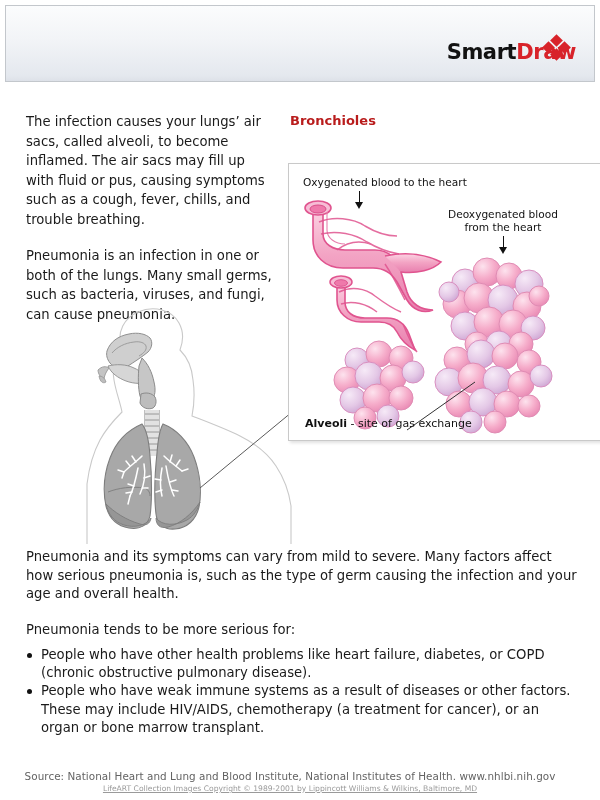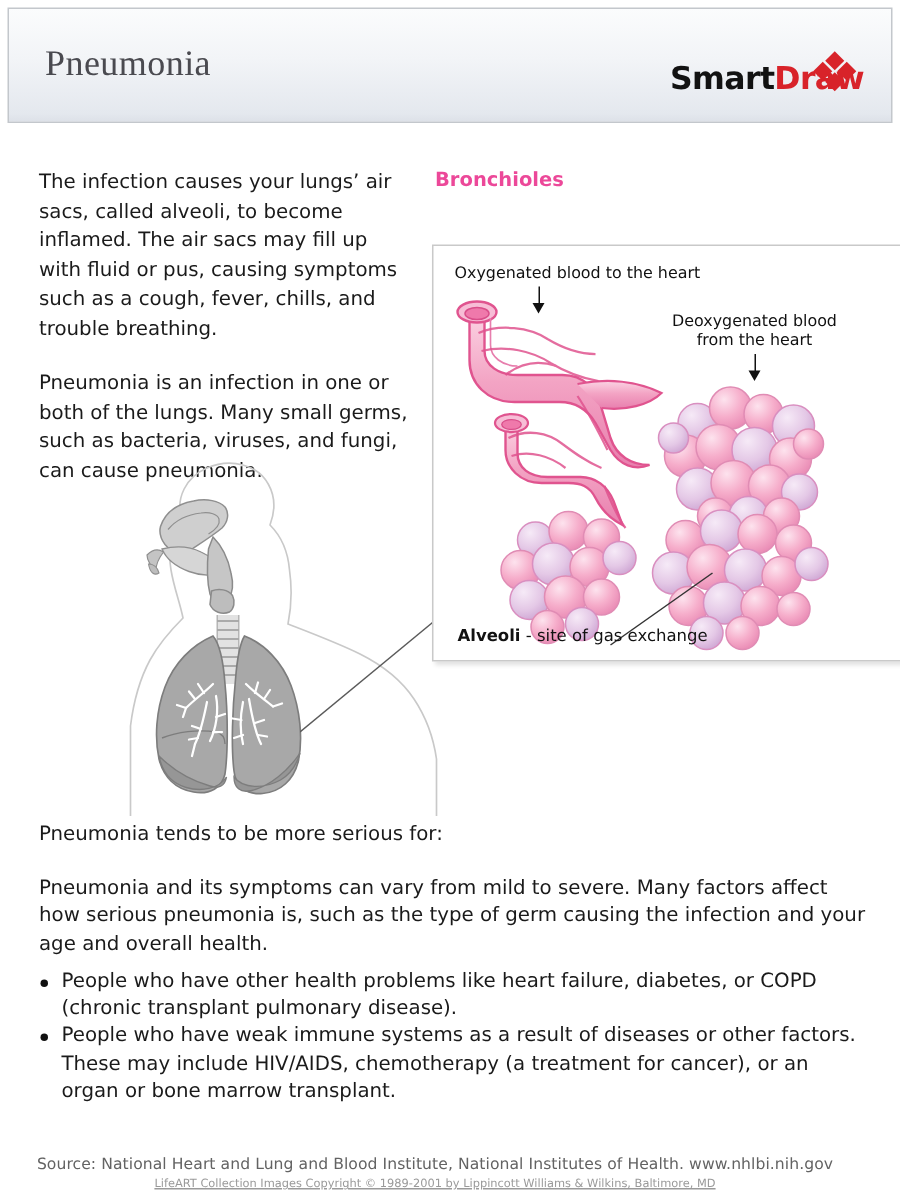--- a/index.html
+++ b/index.html
@@ -84,21 +84,21 @@
   }
   .intro p { margin: 0 0 17px 0; }
 
   
   .panel-heading {
     position: absolute;
     left: 290px;
     top: 113px;
     font-size: 13px;
     font-weight: bold;
-    color: #ec4899;
+    color: #b91c1c;
   }
   .panel {
     position: absolute;
     left: 288px;
     top: 135px;
     width: 342px;
     height: 278px;
     box-sizing: border-box;
     border: 1px solid #c9c9c9;
     background: #ffffff;
@@ -220,21 +220,20 @@
     margin-top: 2px;
     font-size: 7.6px;
     color: #9a9a9a;
     text-decoration: underline;
   }
 </style>
 </head>
 <body>
 
 <div class="header">
-  <div class="header-title">Pneumonia</div>
 
   <div class="logo">
     <div class="logo-diamonds">
       <i class="dm-left"></i>
         <i class="dm-top"></i>
         <i class="dm-bot"></i>
         <i class="dm-right"></i>
     </div>
     <span class="logo-text">
       <span class="logo-smart">Smart</span><span class="logo-draw">Draw</span>
@@ -437,25 +436,25 @@
     <span class="shaft"></span>
       <span class="head"></span>
   </div>
 
   <div class="panel-label label-alv">
     <b>Alveoli</b><span> - site of gas exchange</span>
   </div>
 </div>
 
 <div class="body-text">
+  <p>Pneumonia and its symptoms can vary from mild to severe. Many factors affect how serious pneumonia is, such as the type of germ causing the infection and your age and overall health.</p>
   <p>Pneumonia tends to be more serious for:</p>
-  <p>Pneumonia and its symptoms can vary from mild to severe. Many factors affect how serious pneumonia is, such as the type of germ causing the infection and your age and overall health.</p>
 </div>
 
 <ul class="bullets">
-  <li>People who have other health problems like heart failure, diabetes, or COPD (chronic transplant pulmonary disease).</li>
+  <li>People who have other health problems like heart failure, diabetes, or COPD (chronic obstructive pulmonary disease).</li>
   <li>People who have weak immune systems as a result of diseases or other factors. These may include HIV/AIDS, chemotherapy (a treatment for cancer), or an organ or bone marrow transplant.</li>
 </ul>
 
 <div class="footer">
   <div class="footer-source">Source: National Heart and Lung and Blood Institute, National Institutes of Health.  www.nhlbi.nih.gov</div>
   <div class="footer-copy">LifeART Collection Images Copyright © 1989-2001 by Lippincott Williams &amp; Wilkins, Baltimore, MD</div>
 </div>
 
 </body></html>

